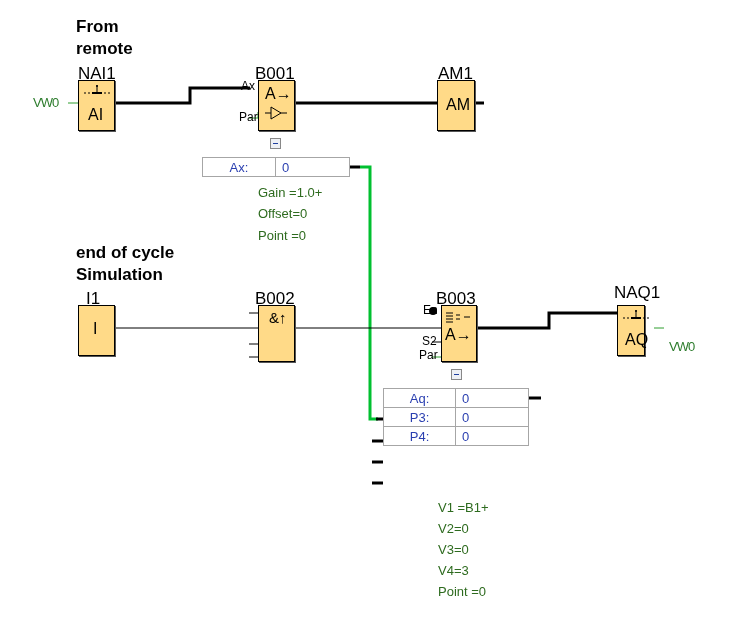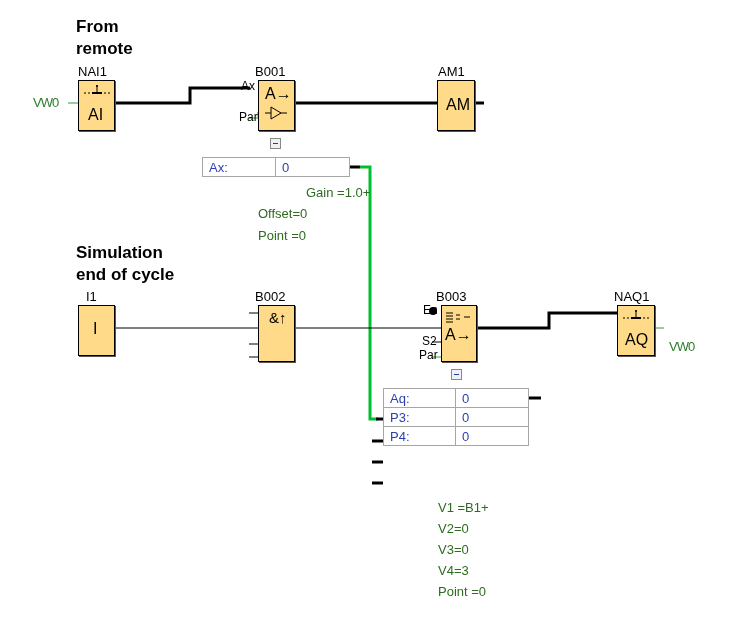--- a/index.html
+++ b/index.html
@@ -1,34 +1,34 @@
 <!DOCTYPE html>
 <html><head>
   <meta charset="utf-8">
   <style>
     html, body { margin: 0; padding: 0; background: #ffffff; }
     body { width: 735px; height: 634px; position: relative; overflow: hidden;
            font-family: "Liberation Sans", sans-serif; }
     #canvas { position: absolute; left: 0; top: 0; }
     .heading { position: absolute; font-family: "Liberation Sans", sans-serif; font-weight: bold;
                font-size: 17px; line-height: 22px; color: #000; }
-    .blk-label { position: absolute; font-size: 13px; color: #000; font-family: "Liberation Sans", sans-serif; }
+    .blk-label { position: absolute; font-size: 17px; color: #000; font-family: "Liberation Sans", sans-serif; }
     .block { position: absolute; background: #ffda88; border: 1px solid #000;
              box-shadow: 1px 1px 0 #555; box-sizing: border-box; }
     .blk-text { position: absolute; font-size: 16px; color: #000; font-family: "Liberation Sans", sans-serif; }
     .pin { position: absolute; font-size: 12px; color: #000; font-family: "Liberation Sans", sans-serif; }
     .io-label { position: absolute; font-size: 13px; color: #2e7d2e; font-family: "Liberation Sans", sans-serif; letter-spacing: -1px; }
     .param { position: absolute; font-size: 13px; color: #2e6b1f; font-family: "Liberation Sans", sans-serif; }
     .collapse { position: absolute; width: 11px; height: 11px; border: 1px solid #888; background: #eef0f4;
                 box-sizing: border-box; }
     .collapse::after { content: ""; position: absolute; left: 2px; right: 2px; top: 4px; height: 1px; background: #2040a0; }
     .ptable { position: absolute; border-collapse: collapse; background: #fff; font-size: 13px;
               font-family: "Liberation Sans", sans-serif; }
     .ptable td { border: 1px solid #a6a6a6; height: 19px; padding: 0 6px; color: #2a3fb0; box-sizing: border-box; }
-    .ptable td.k { text-align: left; }
+    .ptable td.k { text-align: center; }
     .ptable td.v { text-align: left; }
   </style>
 </head>
 <body>
 
 <svg id="canvas" width="735" height="634">
 
   <polyline points="115,103 190,103 190,88 250,88" fill="none" stroke="#000" stroke-width="3"></polyline>
 
   <polyline points="294,103 437,103" fill="none" stroke="#000" stroke-width="3"></polyline>
@@ -61,22 +61,22 @@
   <polyline points="476,328 549,328 549,313 617,313" fill="none" stroke="#000" stroke-width="3"></polyline>
 
   <line x1="654" y1="328" x2="664" y2="328" stroke="#2e9e2e" stroke-width="1"></line>
 </svg>
 
 <div class="heading" style="left:76px; top:16px;">
   <div>From</div>
   <div>remote</div>
 </div>
 <div class="heading" style="left:76px; top:242px;">
+  <div>end of cycle</div>
   <div>Simulation</div>
-  <div>end of cycle</div>
 </div>
 
 <div class="blk-label" style="left:78px; top:64px;">NAI1</div>
 <div class="block" style="left:78px; top:80px; width:37px; height:51px;">
   <svg style="position:absolute; left:5px; top:3px;" width="26" height="14">
     <line x1="0" y1="9" x2="26" y2="9" stroke="#000" stroke-width="1" stroke-dasharray="2,2"></line>
     <line x1="13" y1="1" x2="13" y2="9" stroke="#000" stroke-width="1"></line>
     <line x1="8" y1="9" x2="18" y2="9" stroke="#000" stroke-width="2"></line>
     <circle cx="13" cy="2" r="1" fill="#000"></circle>
   </svg>
@@ -97,21 +97,21 @@
 </div>
 <div class="collapse" style="left:270px; top:138px;"></div>
 <table class="ptable" style="left:202px; top:157px; width:148px;">
   <tbody>
       <tr>
     <td class="k" style="width:73px;">Ax:</td>
     <td class="v">0</td>
   </tr>
 </tbody>
   </table>
-<div class="param" style="left:258px; top:185px;margin-left:48px;">Gain  =1.0+</div>
+<div class="param" style="left:258px; top:185px;">Gain  =1.0+</div>
 <div class="param" style="left:258px; top:206px;">Offset=0</div>
 <div class="param" style="left:258px; top:228px;">Point =0</div>
 
 <div class="blk-label" style="left:438px; top:64px;">AM1</div>
 <div class="block" style="left:437px; top:80px; width:38px; height:51px;">
   <span class="blk-text" style="left:8px; top:15px;">AM</span>
 </div>
 
 <div class="blk-label" style="left:86px; top:289px;">I1</div>
 <div class="block" style="left:78px; top:305px; width:37px; height:51px;">
@@ -156,22 +156,22 @@
     <td class="v">0</td>
   </tr>
 </tbody>
   </table>
 <div class="param" style="left:438px; top:500px;">V1  =B1+</div>
 <div class="param" style="left:438px; top:521px;">V2=0</div>
 <div class="param" style="left:438px; top:542px;">V3=0</div>
 <div class="param" style="left:438px; top:563px;">V4=3</div>
 <div class="param" style="left:438px; top:584px;">Point =0</div>
 
-<div class="blk-label" style="left:614px; top:289px;">NAQ1</div>
-<div class="block" style="left:617px; top:305px; width:38px; height:51px;">
+<div class="blk-label" style="left:614px; top:283px;">NAQ1</div>
+<div class="block" style="left:617px; top:305px; width:28px; height:51px;">
   <svg style="position:absolute; left:5px; top:3px;" width="26" height="14">
     <line x1="0" y1="9" x2="26" y2="9" stroke="#000" stroke-width="1" stroke-dasharray="2,2"></line>
     <line x1="13" y1="1" x2="13" y2="9" stroke="#000" stroke-width="1"></line>
     <line x1="8" y1="9" x2="18" y2="9" stroke="#000" stroke-width="2"></line>
     <circle cx="13" cy="2" r="1" fill="#000"></circle>
   </svg>
   <span class="blk-text" style="left:7px; top:25px;">AQ</span>
 </div>
 <div class="io-label" style="left:669px; top:339px;">VW0</div>
 

